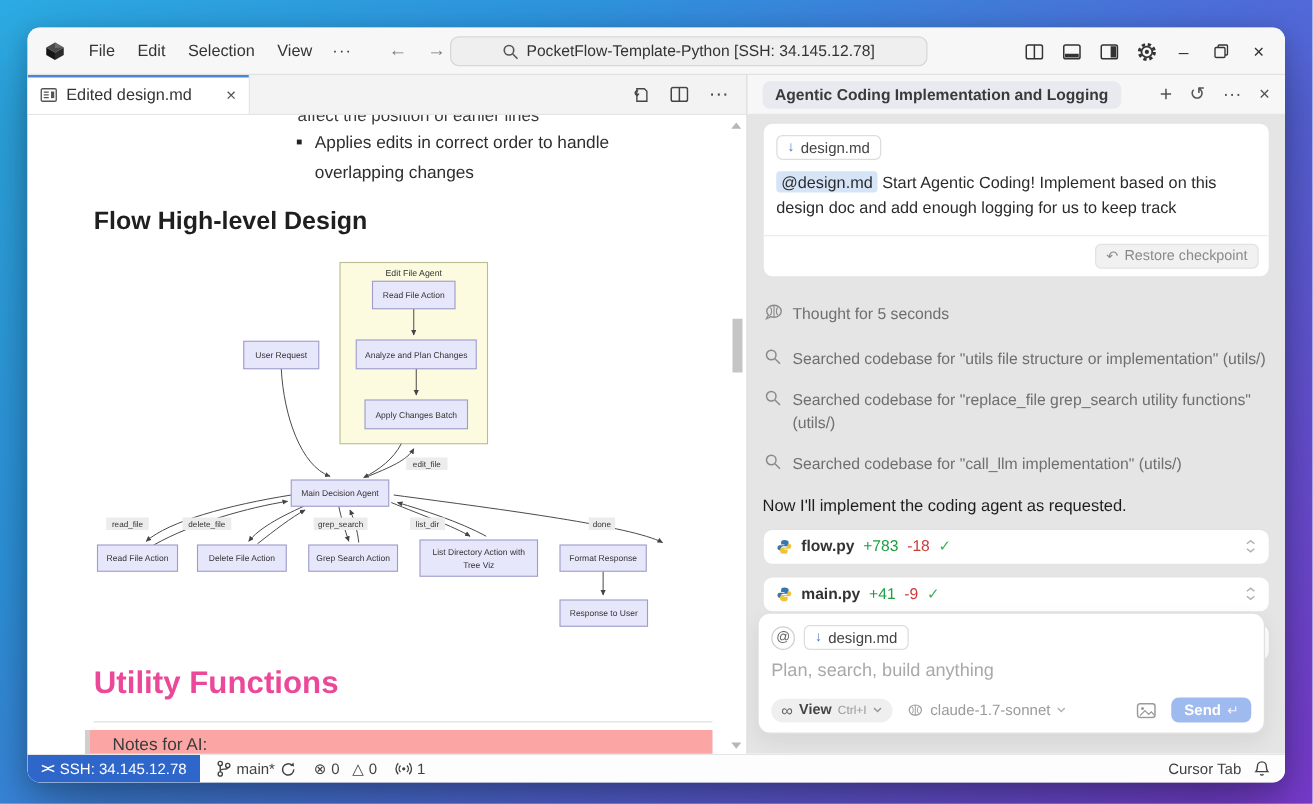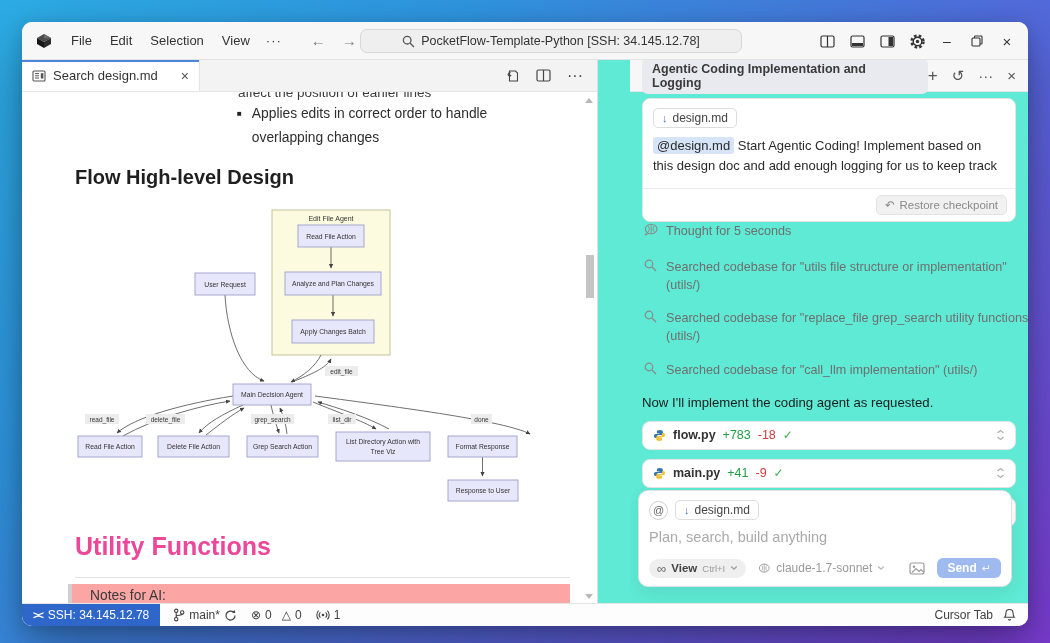--- a/index.html
+++ b/index.html
@@ -49,39 +49,39 @@
   .md-hr{ position:absolute; left:53px; top:485px; width:495px; height:1px; background:#e0e0e0; }
   .md-quote{ position:absolute; left:46px; top:492px; width:502px; height:22px; background:#fca5a5;
     border-left:4px solid #cfcfcf; padding:4px 0 0 18px; font-size:13.8px; color:#3a3a3a; }
   .diagram{ position:absolute; left:53px; top:113px; }
   .diagram text{ font-family:"Liberation Sans",sans-serif; fill:#333; }
   .pv-scroll{ position:absolute; right:3px; top:163px; width:8px; height:43px; background:#c5c5c5; border-radius:0; }
   .pv-arrow{ position:absolute; right:4px; width:0; height:0; border-left:4px solid transparent; border-right:4px solid transparent; }
   .pv-arrow.up{ top:6px; border-bottom:5px solid #b7b7b7; }
   .pv-arrow.down{ bottom:4px; border-top:5px solid #b7b7b7; }
   
-  .chat-panel{ flex:1; border-left:1px solid #dedede; background:#5eead4; display:flex; flex-direction:column; min-width:0;padding-left:32px; }
+  .chat-panel{ flex:1; border-left:1px solid #dedede; background:#e5e5e5; display:flex; flex-direction:column; min-width:0; }
   .chat-header{ height:32px; background:#f7f7f7; border-bottom:1px solid #e5e5e5; display:flex; align-items:center; padding:0 12px; flex:0 0 auto; }
   .chat-tab{ background:#e9e9f0; border-radius:6px; padding:4px 10px; font-size:12.5px; font-weight:600; color:#3a3a3a; }
   .chat-header .hicons{ margin-left:auto; display:flex; align-items:center; gap:14px; color:#555; }
   .hicon{ font-size:15px; line-height:1; color:#555; }
   .chat-body{ flex:1; position:relative; overflow:hidden; padding:0 12px; }
   .user-card{ margin-top:6px; background:#fff; border:1px solid #e4e4e4; border-radius:8px; overflow:hidden; }
   .uc-chips{ padding:9px 10px 0 10px; }
   .chip{ display:inline-flex; align-items:center; gap:5px; border:1px solid #ddd; background:#fff;
     border-radius:5px; padding:2px 8px; font-size:12px; color:#444; }
   .md-ic{ color:#4a6fd0; font-weight:700; font-size:11px; }
   .uc-msg{ padding:8px 12px 12px 10px; font-size:13px; line-height:1.55; color:#2b2b2b; }
   .mention{ background:#d6e4f7; border-radius:3px; padding:1px 4px; color:#2b2b2b; }
   .uc-footer{ border-top:1px solid #ececec; padding:6px 8px; display:flex; justify-content:flex-end; }
   .restore-btn{ display:inline-flex; align-items:center; gap:5px; background:#f1f1f1; border:1px solid #e2e2e2;
     border-radius:5px; padding:2px 8px; font-size:11.5px; color:#8a8a8a; }
   .crow{ position:relative; padding-left:24px; color:#6f6f6f; font-size:12.6px; line-height:1.45; }
   .crow .cicon{ position:absolute; left:2px; top:1px; }
-  .row-thought{ }
+  .row-thought{ margin-top:20px; }
   .row-s1{ margin-top:17px; }
   .row-s2{ margin-top:15px; width:392px; }
   .row-s3{ margin-top:15px; }
   .reply{ margin-top:16px; font-size:13.2px; color:#1d1d1d; }
   .file-card{ margin-top:11px; height:29px; background:#fff; border:1px solid #e4e4e4; border-radius:8px;
     display:flex; align-items:center; gap:7px; padding:0 10px; font-size:12.5px; }
   .file-card + .file-card{ margin-top:9px; }
   .fname{ color:#333; font-weight:600; }
   .added{ color:#1f9e44; }
   .removed{ color:#cf3b3b;text-align:center; }
@@ -190,21 +190,21 @@
     <div class="editor-panel">
       <div class="tabbar">
         <div class="tab">
           <svg width="14" height="12" viewBox="0 0 14 12">
             <rect x="1" y="1" width="12" height="10" rx="1" fill="none" stroke="#555" stroke-width="1.1"></rect>
             <line x1="3" y1="3.6" x2="7" y2="3.6" stroke="#555" stroke-width="1"></line>
             <line x1="3" y1="5.8" x2="7" y2="5.8" stroke="#555" stroke-width="1"></line>
             <line x1="3" y1="8" x2="7" y2="8" stroke="#555" stroke-width="1"></line>
             <rect x="8.8" y="3.2" width="2.6" height="5.3" fill="#555"></rect>
           </svg>
-          <span>Search design.md</span>
+          <span>Edited design.md</span>
           <span class="tclose">×</span>
         </div>
         <div class="tab-actions">
           <svg width="15" height="15" viewBox="0 0 15 15">
             <path d="M4.5 3 H10.5 L12.5 5 V13 H4.5 Z" fill="none" stroke="#444" stroke-width="1.1"></path>
             <path d="M5.5 4.5 C2.5 4.5 2.5 8 4.8 8.2" fill="none" stroke="#444" stroke-width="1.1"></path>
             <path d="M3.6 6.8 L4.9 8.3 L6.2 6.9" fill="none" stroke="#444" stroke-width="1.1"></path>
           </svg>
           <svg width="15" height="13" viewBox="0 0 15 13">
             <rect x="1" y="1" width="13" height="11" rx="1.5" fill="none" stroke="#444" stroke-width="1.2"></rect>

